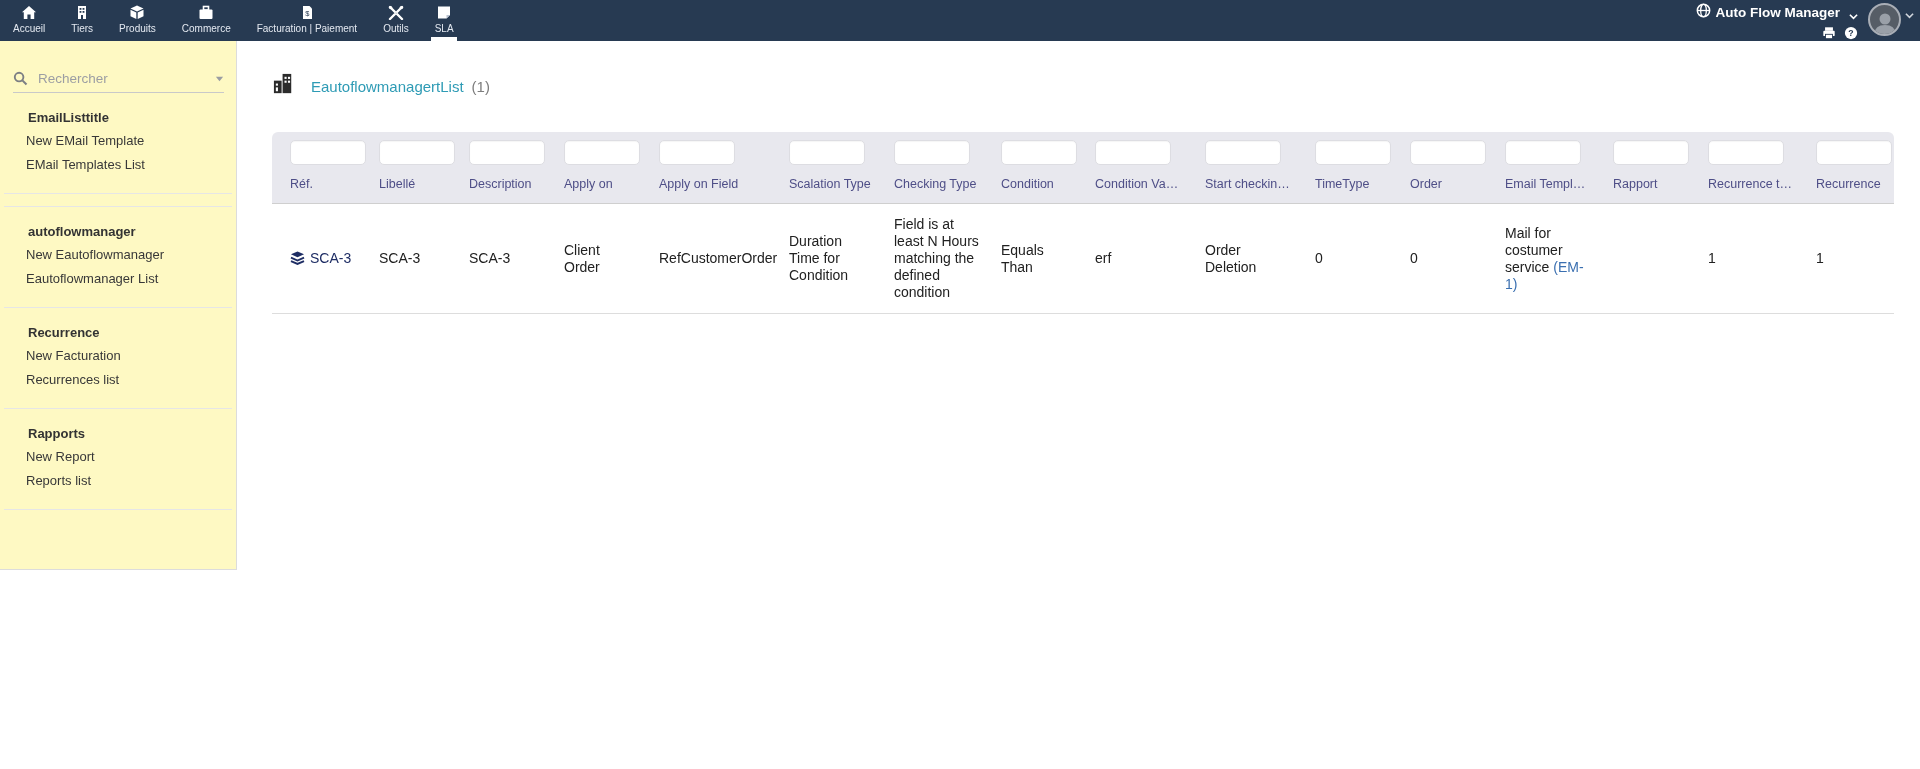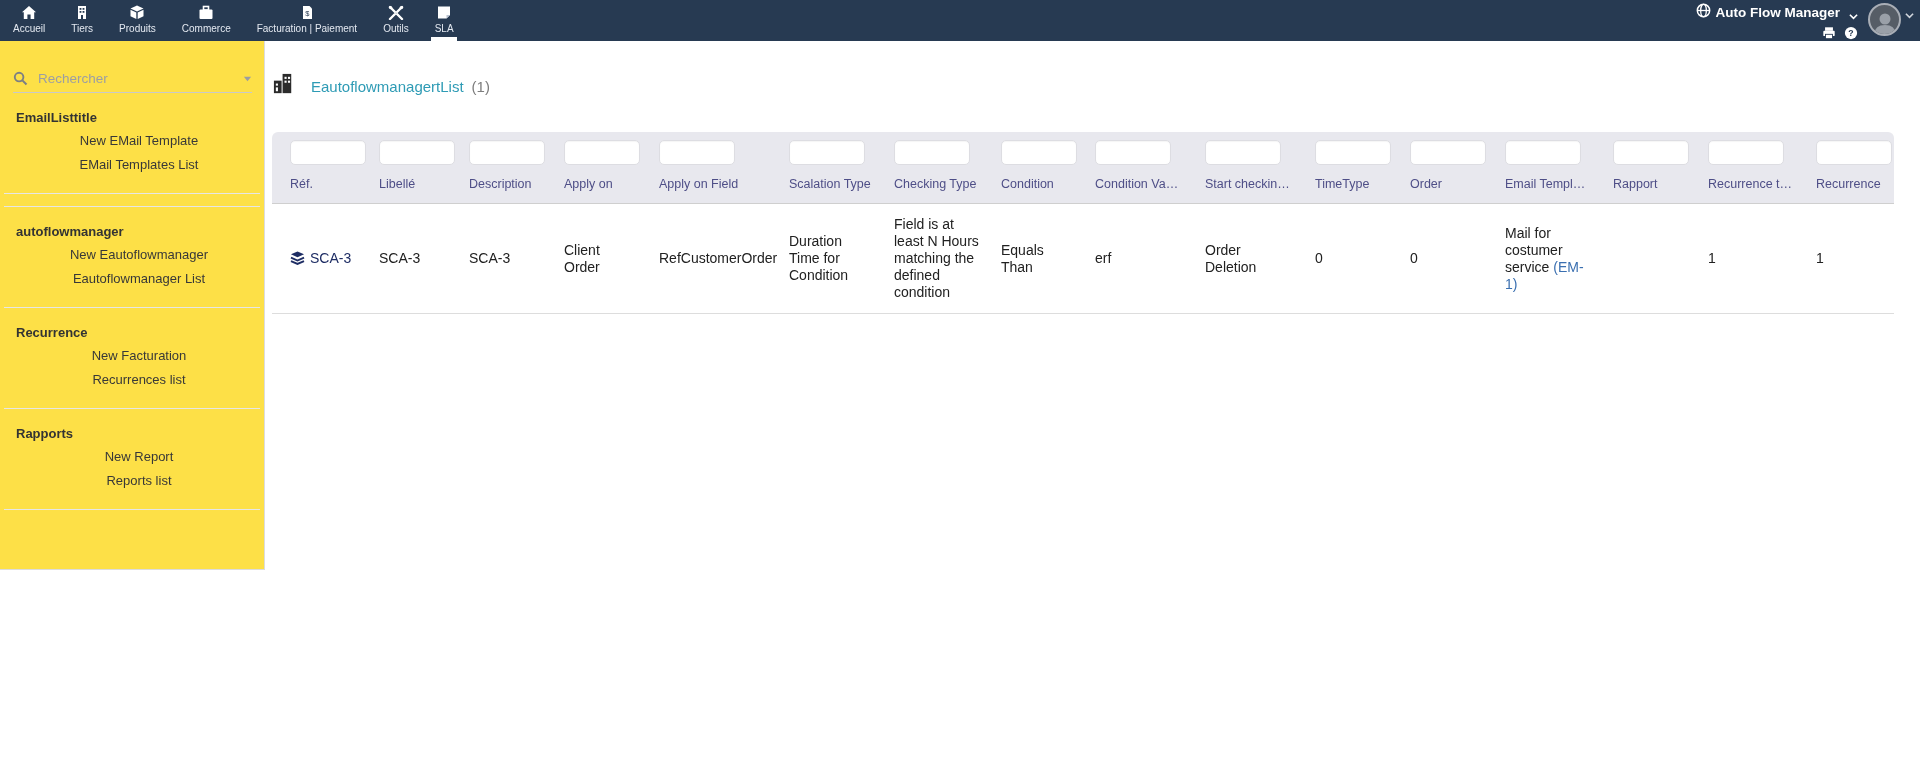--- a/index.html
+++ b/index.html
@@ -21,34 +21,34 @@
   .company-switch { display:flex; align-items:center; gap:5px; color:#ffffff; cursor:pointer; }
   .company-switch .clabel { font-size:13.5px; font-weight:bold; white-space:nowrap; }
   .tr-icons { display:flex; gap:8px; margin-top:4px; }
   .tr-icons svg { width:14px; height:14px; cursor:pointer; }
   .avatar-wrap { display:flex; align-items:flex-start; margin-left:10px; margin-top:3px; cursor:pointer; }
   .avatar { width:33px; height:33px; border-radius:50%; background:#565d66;
     border:2px solid #a9aeb6; overflow:hidden; display:flex; align-items:flex-end; justify-content:center; }
   .chev { width:9px; height:9px; margin-left:4px; margin-top:8px; }
 
   
-  .sidebar { position:absolute; left:0; top:41px; width:265px; height:529px;
-    background:#fde047; border-right:1px solid #dcdcdc; border-bottom:1px solid #dcdcdc; }
+  .sidebar { position:absolute; left:0; top:41px; width:237px; height:529px;
+    background:#fef9c3; border-right:1px solid #dcdcdc; border-bottom:1px solid #dcdcdc; }
   .searchbox { display:flex; align-items:center; margin:30px 12px 0 13px;
     border-bottom:1px solid #c9c9c9; padding-bottom:6px; }
   .searchbox svg { width:15px; height:15px; flex:0 0 auto; }
   .searchbox input { border:none; outline:none; background:transparent; flex:1;
     font-size:13.5px; color:#444; margin-left:10px; width:100%;
     font-family:"Liberation Sans", sans-serif; }
   .searchbox input::placeholder { color:#9c9ea3; }
   .searchbox .sel-arrow { width:9px; height:9px; flex:0 0 auto; }
-  .side-section { padding:0 0 4px 0; }
+  .side-section { padding:0 0 4px 12px; }
   .side-sep { border:none; border-top:1px solid #e6e6e6; margin:12px 4px 0 4px; }
   .side-title { font-size:13px; font-weight:bold; color:#333; margin:17px 0 4px 16px; cursor:pointer; }
-  .side-link { font-size:13px; color:#383838; margin-left:14px; line-height:24px; cursor:pointer; white-space:nowrap;text-align:center; }
+  .side-link { font-size:13px; color:#383838; margin-left:14px; line-height:24px; cursor:pointer; white-space:nowrap; }
 
   
   .main { position:absolute; left:233px; top:41px; width:1687px; height:728px; padding-left:39px; }
   .page-title { display:flex; align-items:center; margin-top:30px; height:30px; }
   .page-title svg { width:25px; height:25px; }
   .pt-text { font-size:15px; color:#2e9bb5; margin-left:14px; cursor:pointer; }
   .pt-count { font-size:15px; color:#7d7d7d; margin-left:8px; }
 
   table.listing { border-collapse:collapse; table-layout:fixed; width:1622px; margin-top:31px; }
   table.listing thead th { background:#e8e8ee; text-align:left; font-weight:normal; vertical-align:top; }

